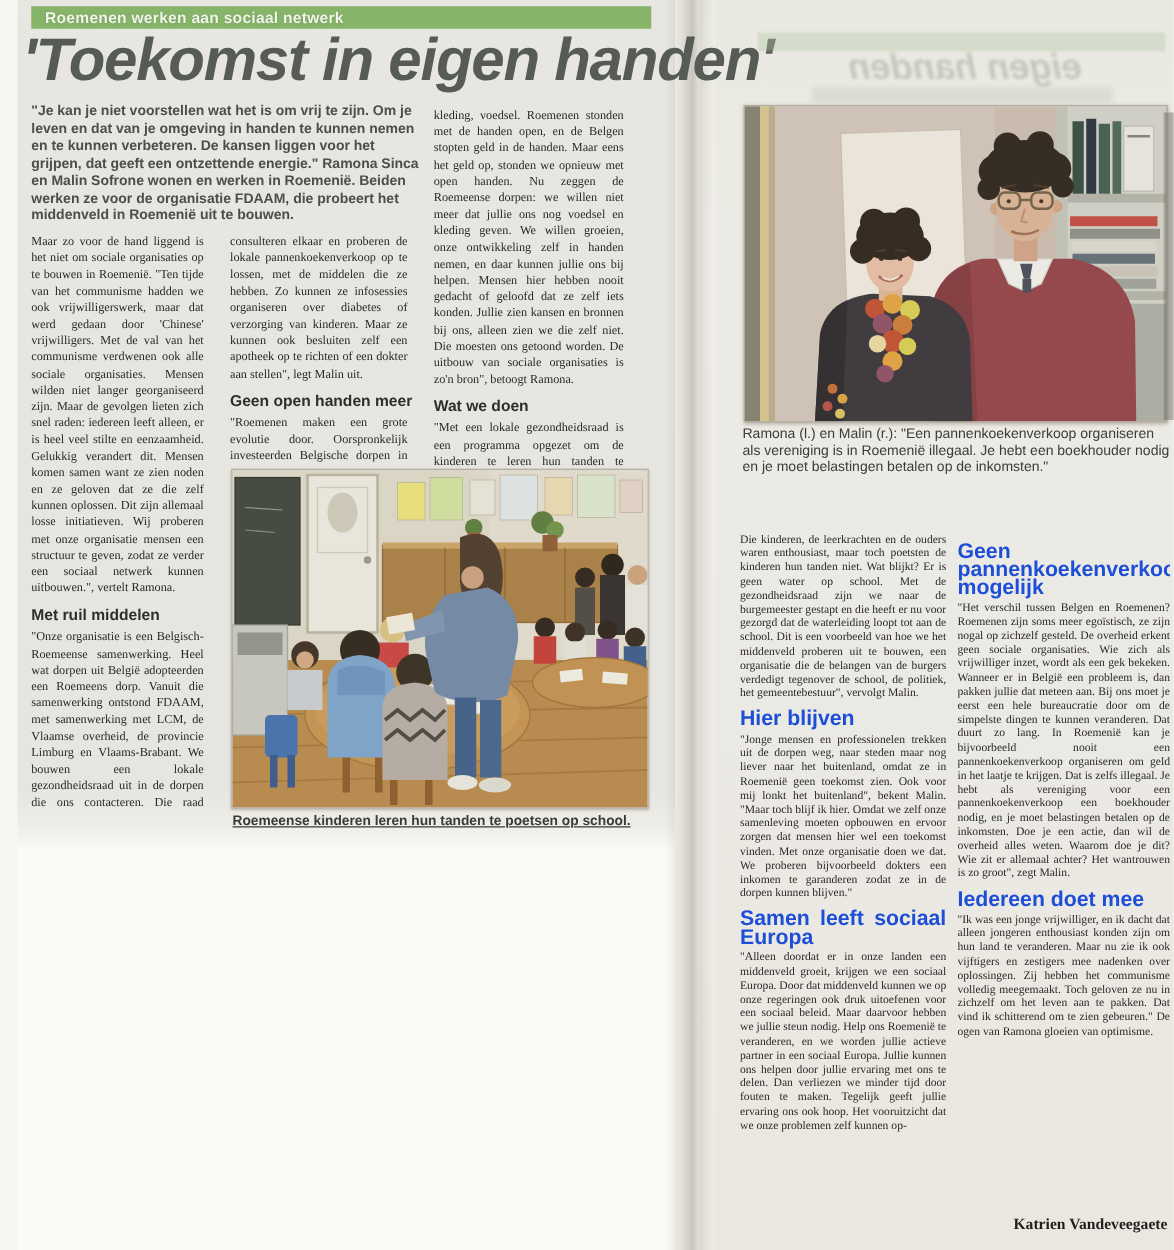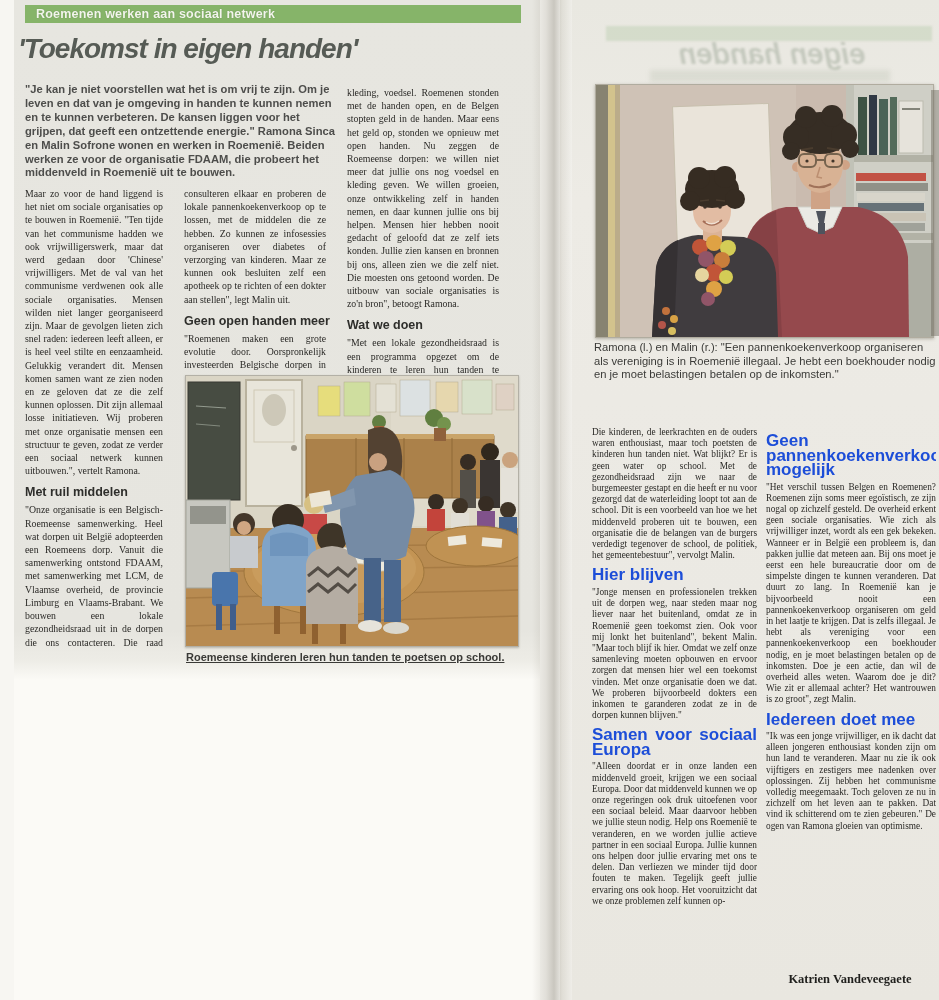--- a/index.html
+++ b/index.html
@@ -25,21 +25,21 @@
   
   .banner{
     left:25px;top:5px;width:496px;height:18px;
     background:#86b469;color:#f3f5ec;
     font-weight:bold;font-size:12.5px;line-height:18px;
     padding-left:11px;box-sizing:border-box;
     letter-spacing:.2px;text-shadow:0 0 1px rgba(70,110,55,.6);
   }
   .headline{
     left:18px;top:26px;width:520px;
-    font-style:italic;font-weight:bold;font-size:28px;line-height:46px;
+    font-style:italic;font-weight:bold;font-size:48px;line-height:46px;
     color:#565b55;letter-spacing:-1px;white-space:nowrap;
   }
   .intro{
     left:25px;top:83px;width:318px;
     font-weight:bold;font-size:11.2px;line-height:13.9px;
     color:#4d4d4b;
   }
   .bodytext{
     font-family:"Liberation Serif", serif;
     font-size:9.8px;line-height:13.2px;color:#2a2926;
@@ -96,21 +96,21 @@
   }
   .bodytextR p{margin:0 0 2px 0;}
   .bodytextR h3{
     font-family:"Liberation Sans", sans-serif;
     font-size:17px;line-height:14.5px;color:#1d4ed8;
     margin:7px 0 4px 0;font-weight:bold;
   }
   .colR1{left:592px;top:387px;width:165px;height:604px;overflow:hidden;}
   .colR2{left:766px;top:387px;width:170px;height:575px;overflow:hidden;}
   .byline{
-    left:766px;top:972px;width:168px;text-align:center;
+    left:766px;top:972px;width:168px;text-align:right;
     font-family:"Liberation Serif", serif;
     font-weight:bold;font-size:12.5px;color:#1f1f1c;
   }
   svg{display:block;}
 </style>
 </head>
 <body>
 
 <div class="abs left-paper"></div>
 <div class="abs right-paper"></div>
@@ -380,21 +380,21 @@
   </svg>
 </div>
 <div class="abs photoR-edge"></div>
 
 <div class="abs captionR">Ramona (l.) en Malin (r.): "Een pannenkoekenverkoop organiseren als vereniging is in Roemenië illegaal. Je hebt een boekhouder nodig en je moet belastingen betalen op de inkomsten."</div>
 
 <div class="abs bodytextR colR1">
   <p>Die kinderen, de leerkrachten en de ouders waren enthousiast, maar toch poetsten de kinderen hun tanden niet. Wat blijkt? Er is geen water op school. Met de gezondheidsraad zijn we naar de burgemeester gestapt en die heeft er nu voor gezorgd dat de waterleiding loopt tot aan de school. Dit is een voorbeeld van hoe we het middenveld proberen uit te bouwen, een organisatie die de belangen van de burgers verdedigt tegenover de school, de politiek, het gemeentebestuur", vervolgt Malin.</p>
   <h3>Hier blijven</h3>
   <p>"Jonge mensen en professionelen trekken uit de dorpen weg, naar steden maar nog liever naar het buitenland, omdat ze in Roemenië geen toekomst zien. Ook voor mij lonkt het buitenland", bekent Malin. "Maar toch blijf ik hier. Omdat we zelf onze samenleving moeten opbouwen en ervoor zorgen dat mensen hier wel een toekomst vinden. Met onze organisatie doen we dat. We proberen bijvoorbeeld dokters een inkomen te garanderen zodat ze in de dorpen kunnen blijven."</p>
-  <h3>Samen voor sociaal Europa</h3>
+  <h3>Samen leeft sociaal Europa</h3>
   <p>"Alleen doordat er in onze landen een middenveld groeit, krijgen we een sociaal Europa. Door dat middenveld kunnen we op onze regeringen ook druk uitoefenen voor een sociaal beleid. Maar daarvoor hebben we jullie steun nodig. Help ons Roemenië te veranderen, en we worden jullie actieve partner in een sociaal Europa. Jullie kunnen ons helpen door jullie ervaring met ons te delen. Dan verliezen we minder tijd door fouten te maken. Tegelijk geeft jullie ervaring ons ook hoop. Het vooruitzicht dat we onze problemen zelf kunnen op-</p>
 </div>
 
 <div class="abs bodytextR colR2">
   <h3>Geen pannenkoekenverkoop mogelijk</h3>
   <p>"Het verschil tussen Belgen en Roemenen? Roemenen zijn soms meer egoïstisch, ze zijn nogal op zichzelf gesteld. De overheid erkent geen sociale organisaties. Wie zich als vrijwilliger inzet, wordt als een gek bekeken. Wanneer er in België een probleem is, dan pakken jullie dat meteen aan. Bij ons moet je eerst een hele bureaucratie door om de simpelste dingen te kunnen veranderen. Dat duurt zo lang. In Roemenië kan je bijvoorbeeld nooit een pannenkoekenverkoop organiseren om geld in het laatje te krijgen. Dat is zelfs illegaal. Je hebt als vereniging voor een pannenkoekenverkoop een boekhouder nodig, en je moet belastingen betalen op de inkomsten. Doe je een actie, dan wil de overheid alles weten. Waarom doe je dit? Wie zit er allemaal achter? Het wantrouwen is zo groot", zegt Malin.</p>
   <h3>Iedereen doet mee</h3>
   <p>"Ik was een jonge vrijwilliger, en ik dacht dat alleen jongeren enthousiast konden zijn om hun land te veranderen. Maar nu zie ik ook vijftigers en zestigers mee nadenken over oplossingen. Zij hebben het communisme volledig meegemaakt. Toch geloven ze nu in zichzelf om het leven aan te pakken. Dat vind ik schitterend om te zien gebeuren." De ogen van Ramona gloeien van optimisme.</p>
 </div>
 

